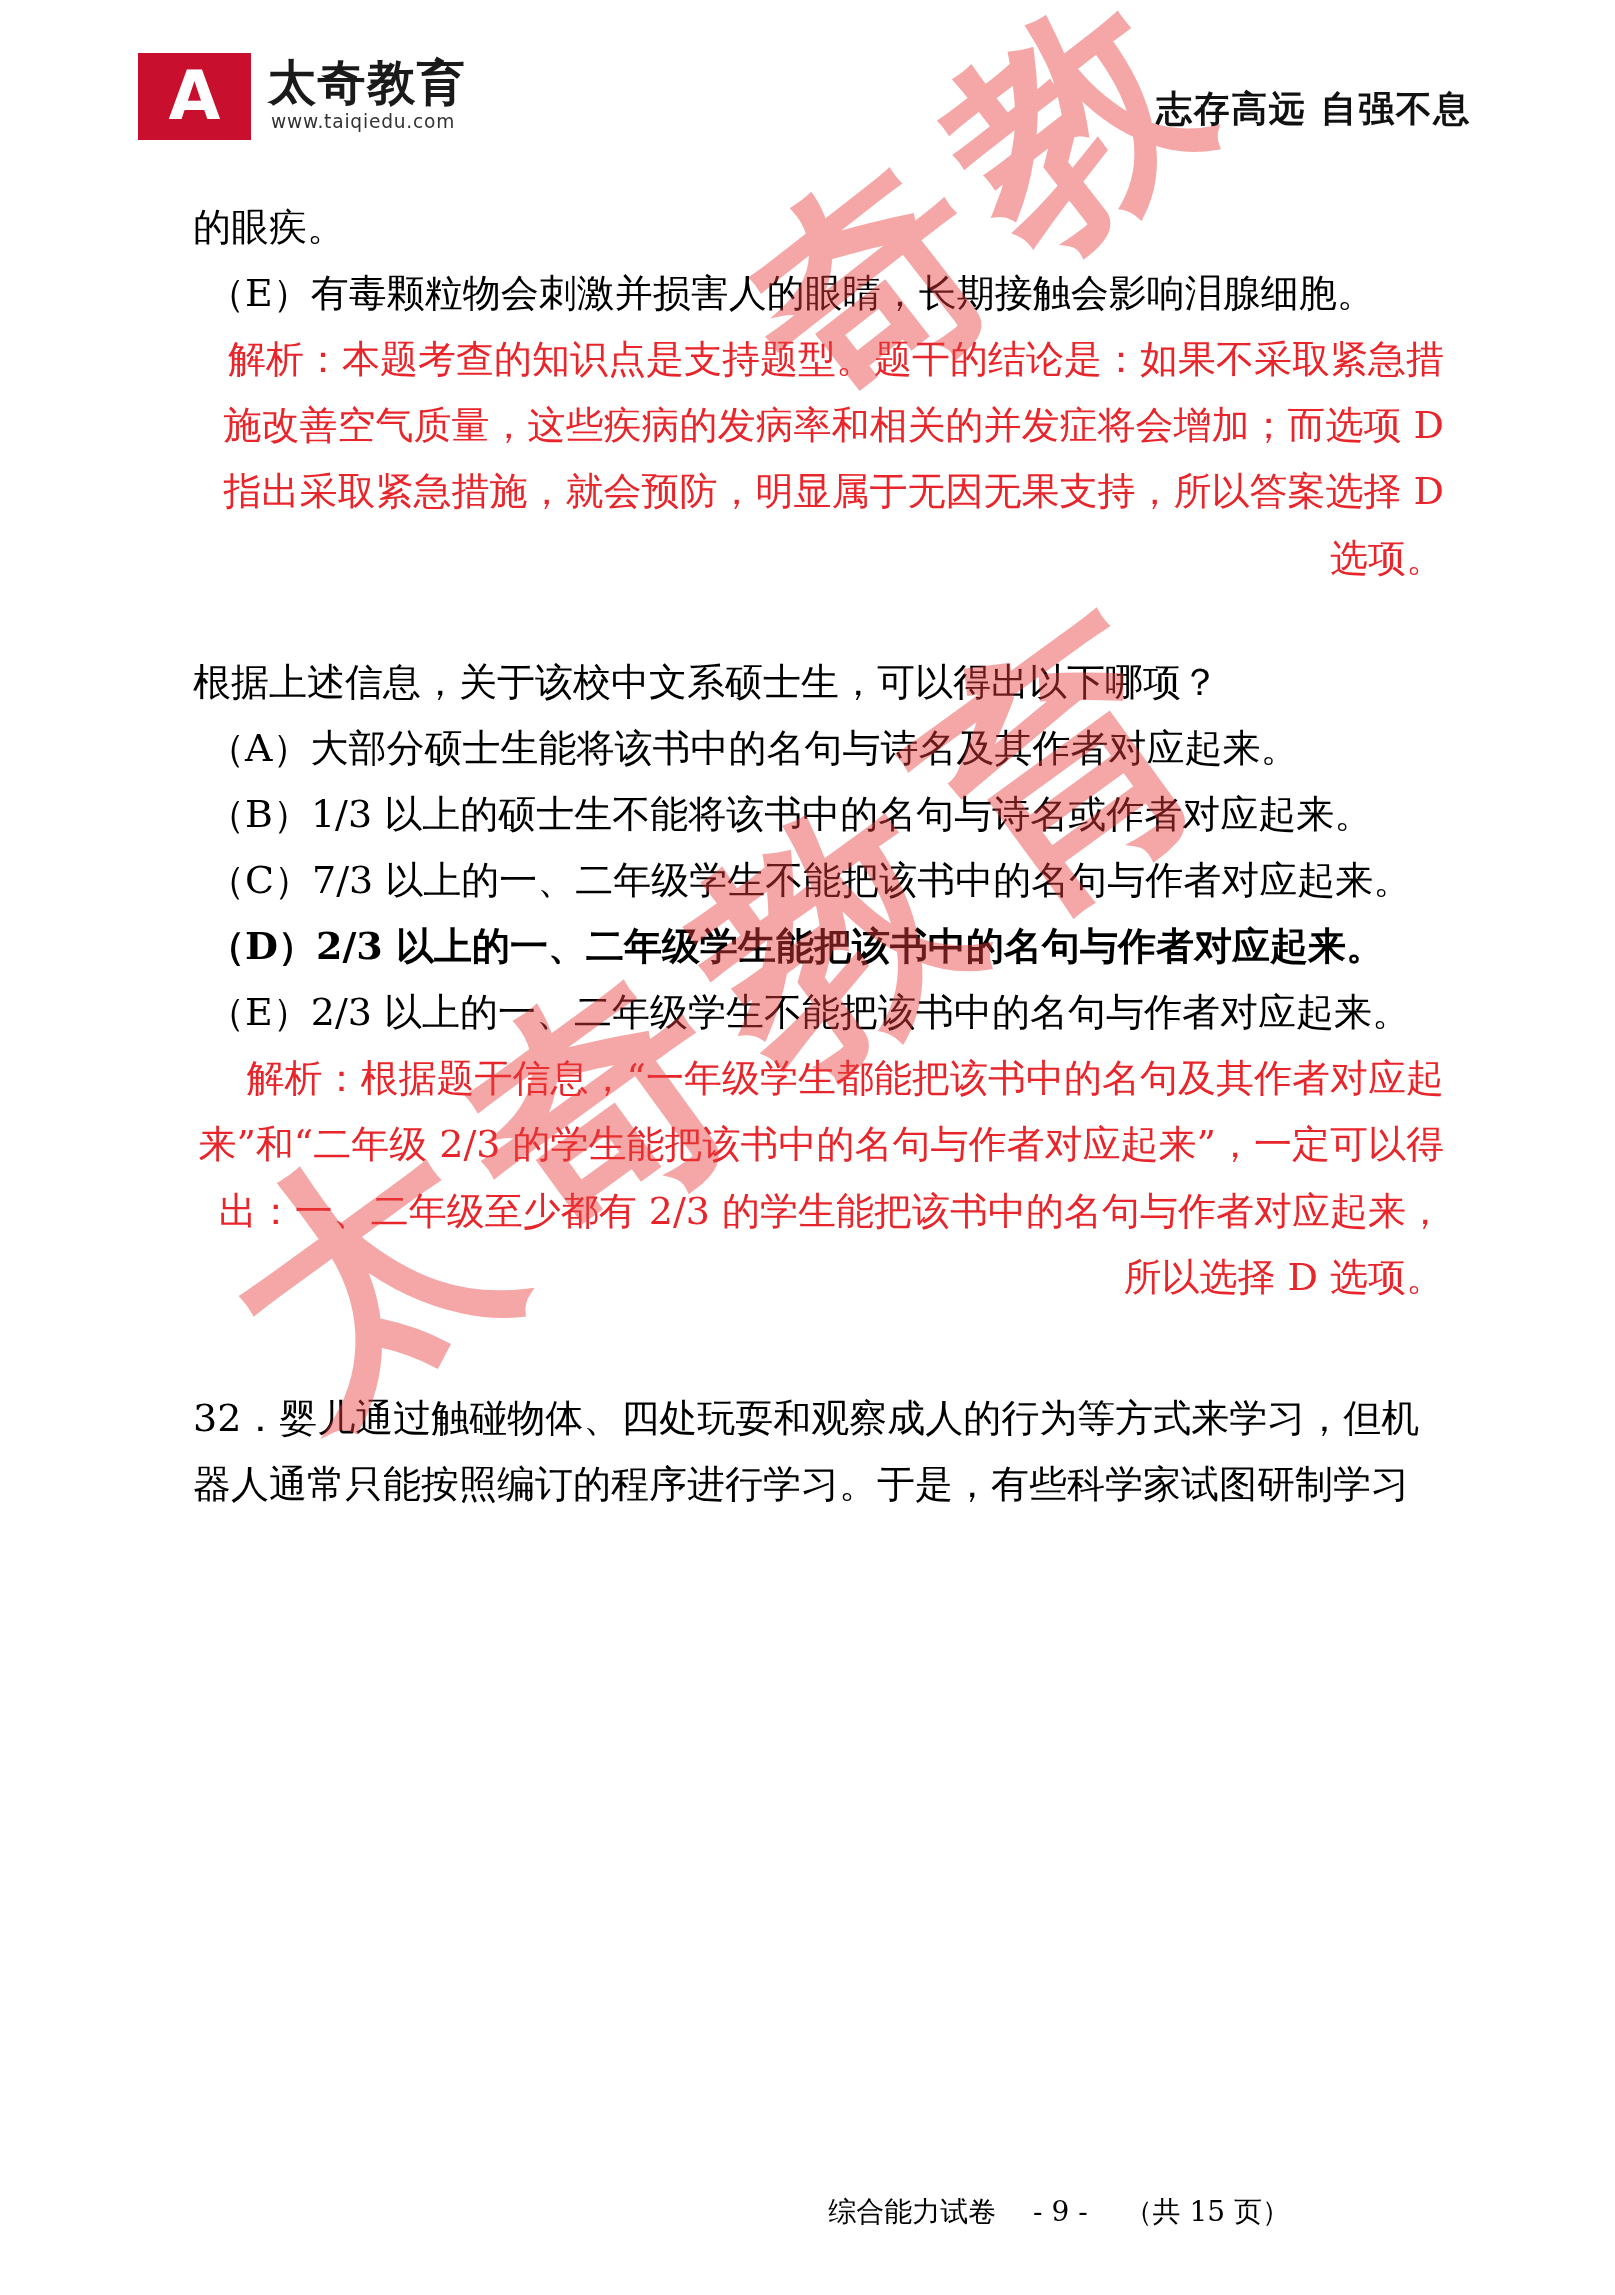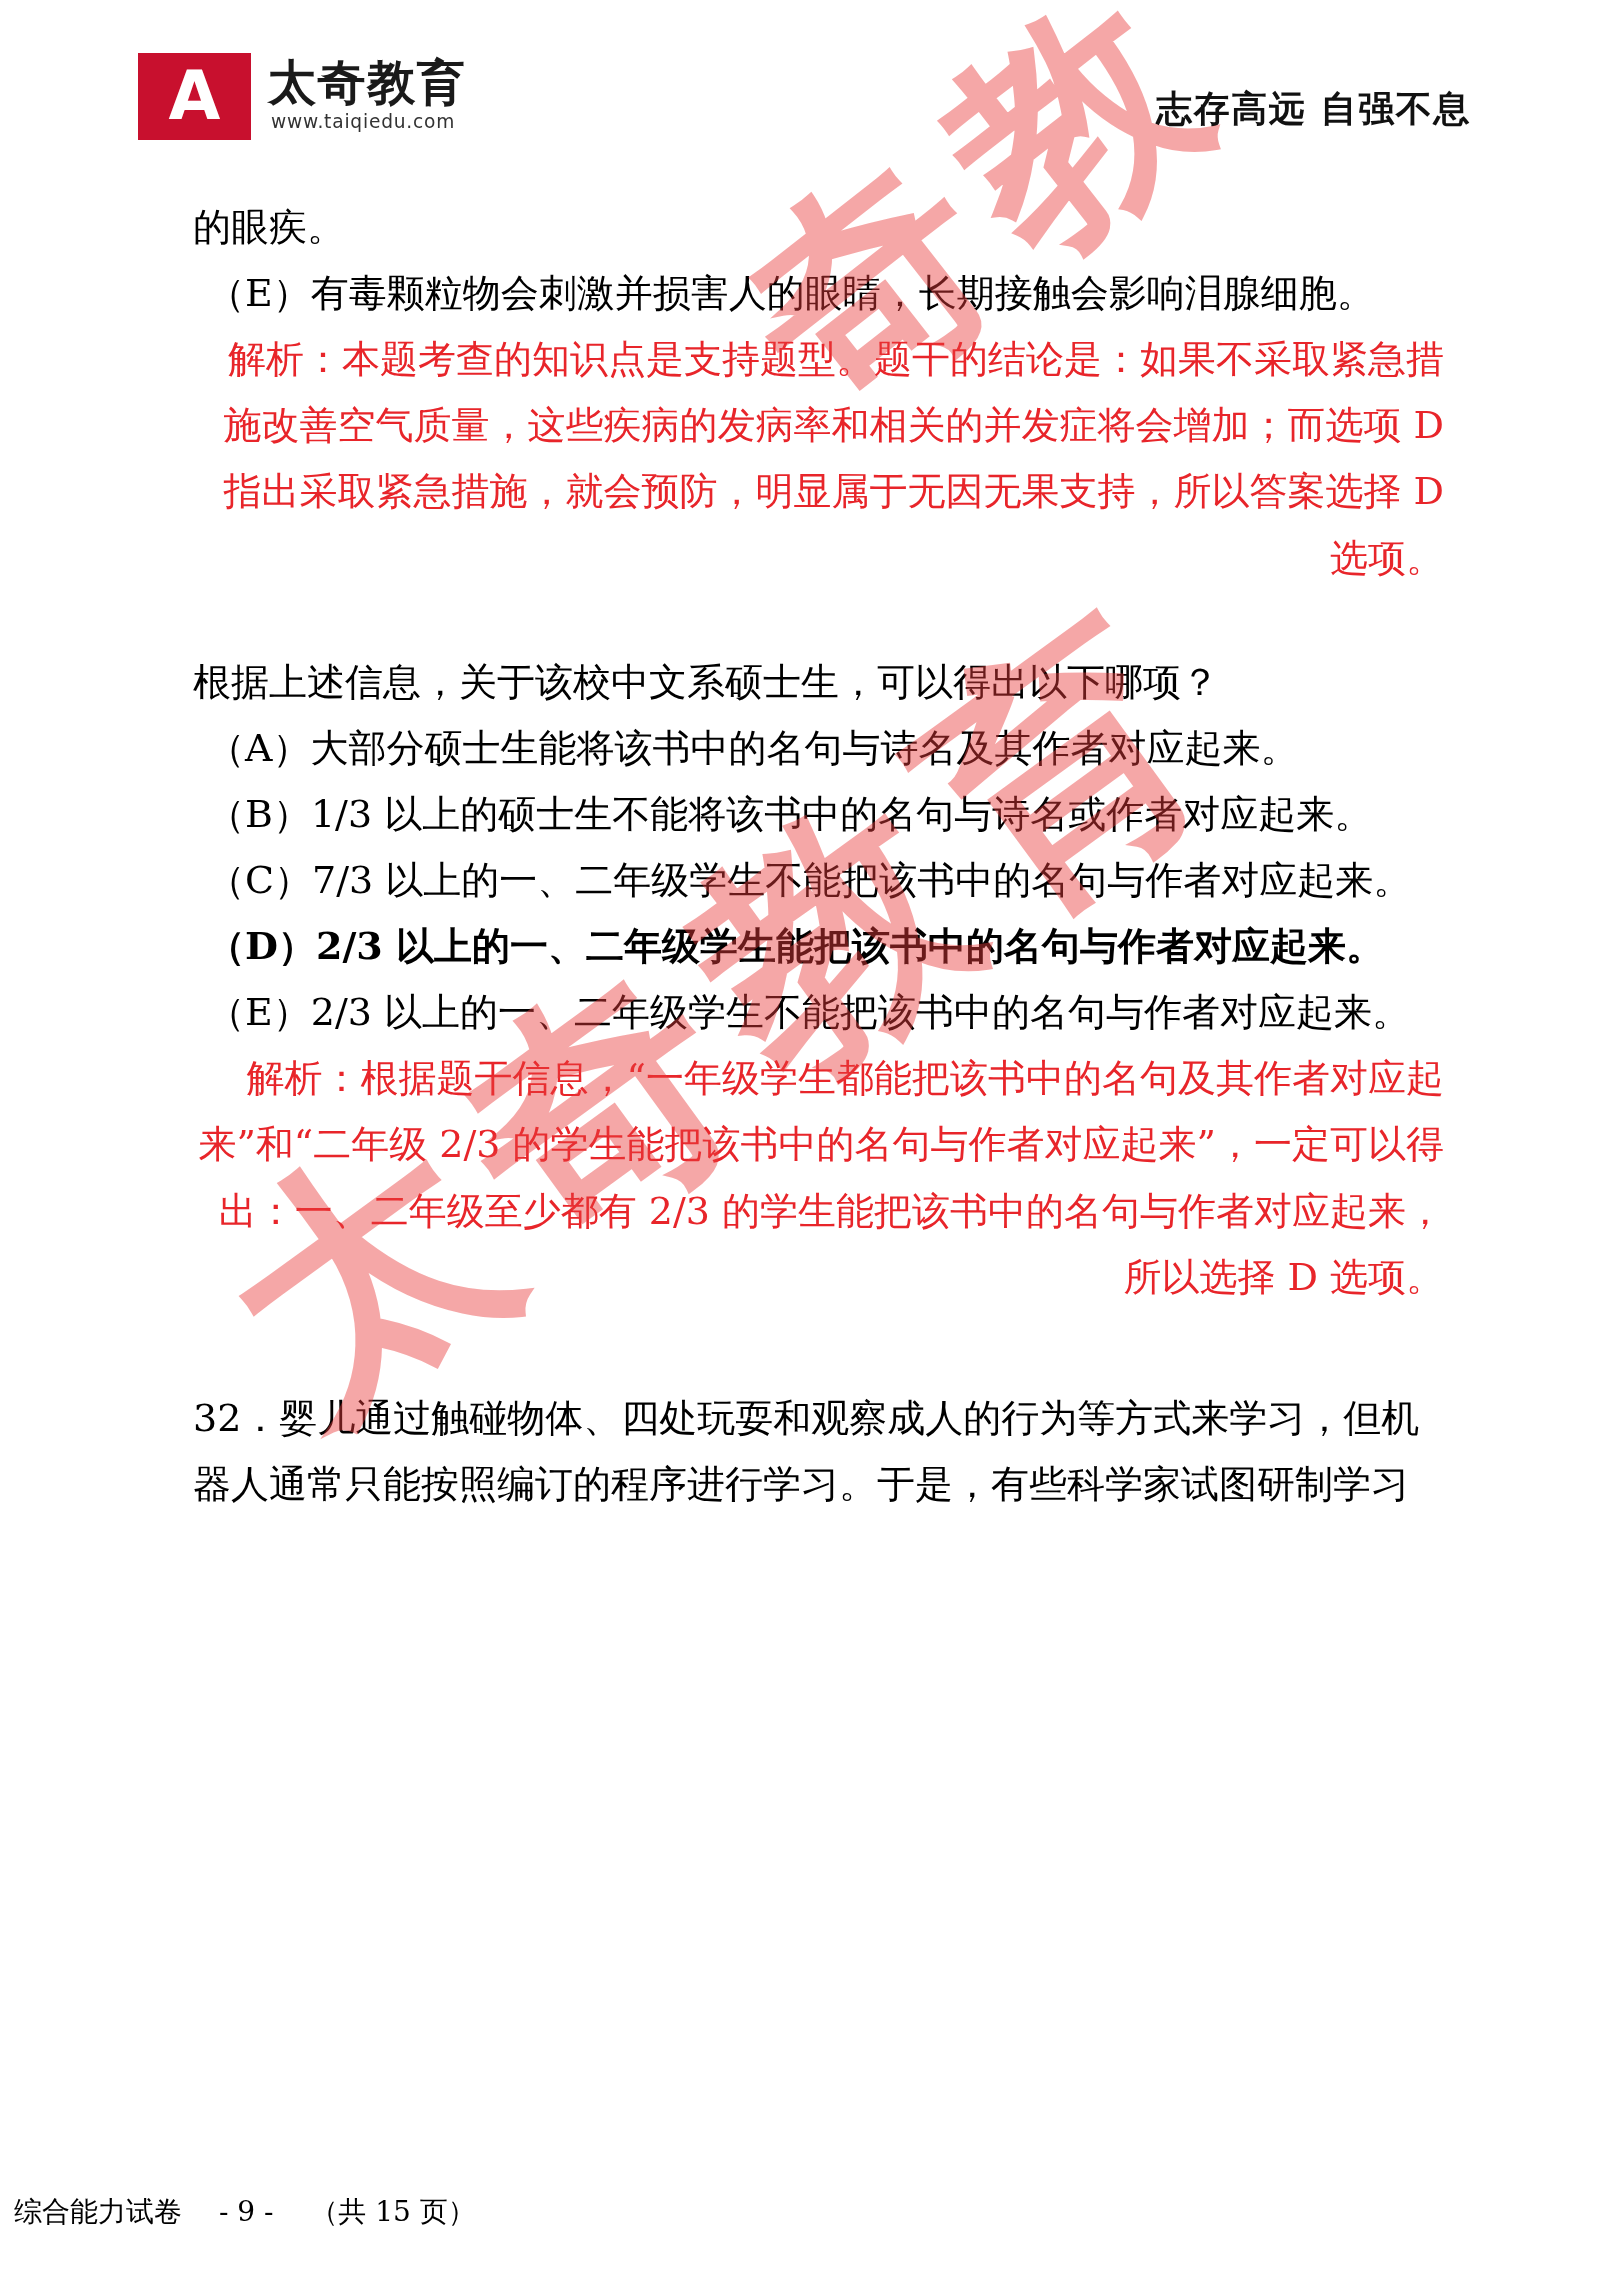--- a/index.html
+++ b/index.html
@@ -112,21 +112,21 @@
   }
   .gap-md { height: 58px; }
   .gap-lg { height: 75px; }
 
   
   .footer {
     position: absolute;
     left: 0;
     bottom: 64px;
     width: 1304px;
-    text-align: left;
+    text-align: right;
     font-size: 28px;
     color: #000000;
   }
   .footer span { margin: 0 14px; }
 
   
   .watermark {
     position: absolute;
     left: 0;
     top: 0;

